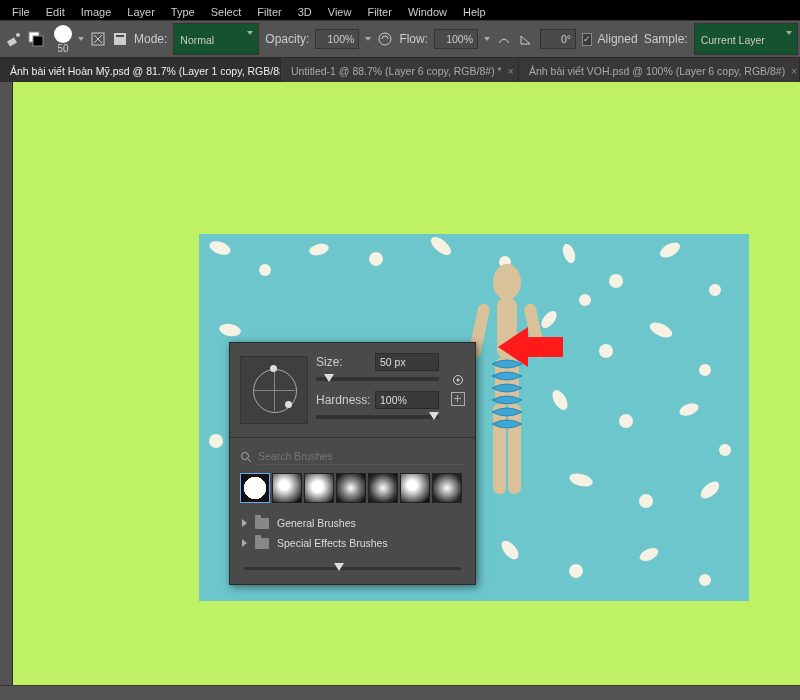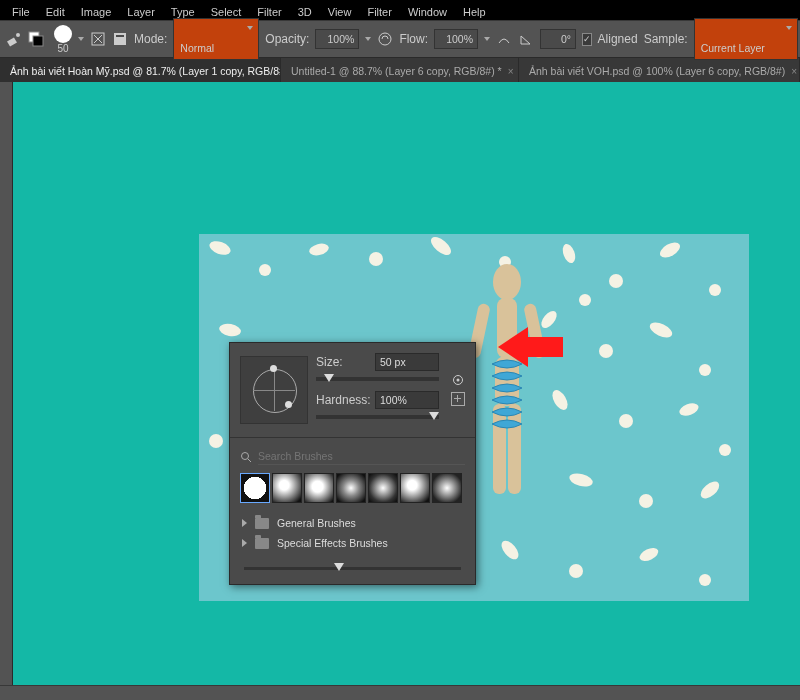--- a/index.html
+++ b/index.html
@@ -3,32 +3,32 @@
 <meta charset="utf-8">
 <style>
 html,body{margin:0;padding:0;width:800px;height:700px;overflow:hidden;background:#535353;font-family:"Segoe UI",Tahoma,sans-serif;font-size:11px;color:#ccc;user-select:none}
 .menubar{height:20px;background:#000000;display:flex;align-items:flex-end;padding:0 4px;gap:0;border-bottom:1px solid #383838}
 .menubar span{padding:2px 8px;cursor:default}
 .optbar{height:36px;background:#535353;border-bottom:1px solid #2a2a2a;display:flex;align-items:center;padding:0 6px;gap:6px}
 .ico{width:22px;height:22px;display:inline-flex;align-items:center;justify-content:center}
 .brush-sw{display:flex;flex-direction:column;align-items:center;margin:0 4px}
 .brush-dot{width:18px;height:18px;border-radius:50%;background:#fff}
 .brush-num{font-size:10px;color:#ccc}
-.dd{background:#c2410c;border:1px solid #333;padding:20px 18px 2px 6px;height:18px;display:inline-flex;align-items:center;position:relative;min-width:60px;font-size:10.5px}
+.dd{background:#14532d;border:1px solid #333;padding:10px 18px 2px 6px;height:18px;display:inline-flex;position:relative;min-width:60px;font-size:10.5px}
 .dd::after{content:"";position:absolute;right:5px;top:7px;border-left:3px solid transparent;border-right:3px solid transparent;border-top:4px solid #aaa}
 .numbox{background:#4a4a4a;border:1px solid #333;padding:1px 4px;height:16px;min-width:34px;display:inline-flex;align-items:center;justify-content:flex-end;font-size:10.5px}
 .lbl{font-size:12px;color:#ccc}
 .chk{width:11px;height:11px;border:1px solid #888;background:#3a3a3a;display:inline-flex;align-items:center;justify-content:center;font-size:9px;color:#ccc}
 .tabs{height:26px;background:#383838;display:flex;align-items:stretch;border-bottom:1px solid #1a1a1a}
 .tab{padding:0 10px;display:flex;align-items:center;gap:6px;font-size:10.5px;color:#aaa;border-right:1px solid #2a2a2a;max-width:260px;white-space:nowrap;overflow:hidden}
 .tab.active{background:#2f2f2f;color:#eee}
 .tab .x{font-size:10px;color:#888}
 .work{position:absolute;top:82px;left:0;right:0;bottom:14px;background:#262626;display:flex}
 .toolcol{width:12px;background:#535353;border-right:1px solid #2a2a2a}
-.canvas-area{flex:1;position:relative;background:#14b8a6}
+.canvas-area{flex:1;position:relative;background:#bef264}
 .canvas{position:absolute;left:186px;top:152px;width:550px;height:367px;background:#6cc6cc;overflow:hidden}
 .pill{position:absolute;background:#f5f2e4;border-radius:50%}
 .mannequin{position:absolute;left:268px;top:30px;width:80px;height:320px}
 .status{position:absolute;bottom:0;left:0;right:0;height:14px;background:#535353;border-top:1px solid #383838;font-size:9px;color:#999;padding-left:10px;display:flex;align-items:center}
 
 .popup{position:absolute;left:216px;top:260px;width:225px;background:#4a4a4a;border:1px solid #2a2a2a;box-shadow:2px 2px 8px rgba(0,0,0,.5);padding:10px 10px 14px 10px}
 .popup .row{display:flex;align-items:center;gap:8px;margin-bottom:2px}
 .preview{width:66px;height:66px;border:1px solid #333;background:#3f3f3f;position:relative;flex-shrink:0}
 .preview .circ{position:absolute;left:12px;top:12px;width:42px;height:42px;border:1px solid #aaa;border-radius:50%}
 .preview .hline{position:absolute;left:12px;top:33px;width:42px;height:1px;background:#888}

